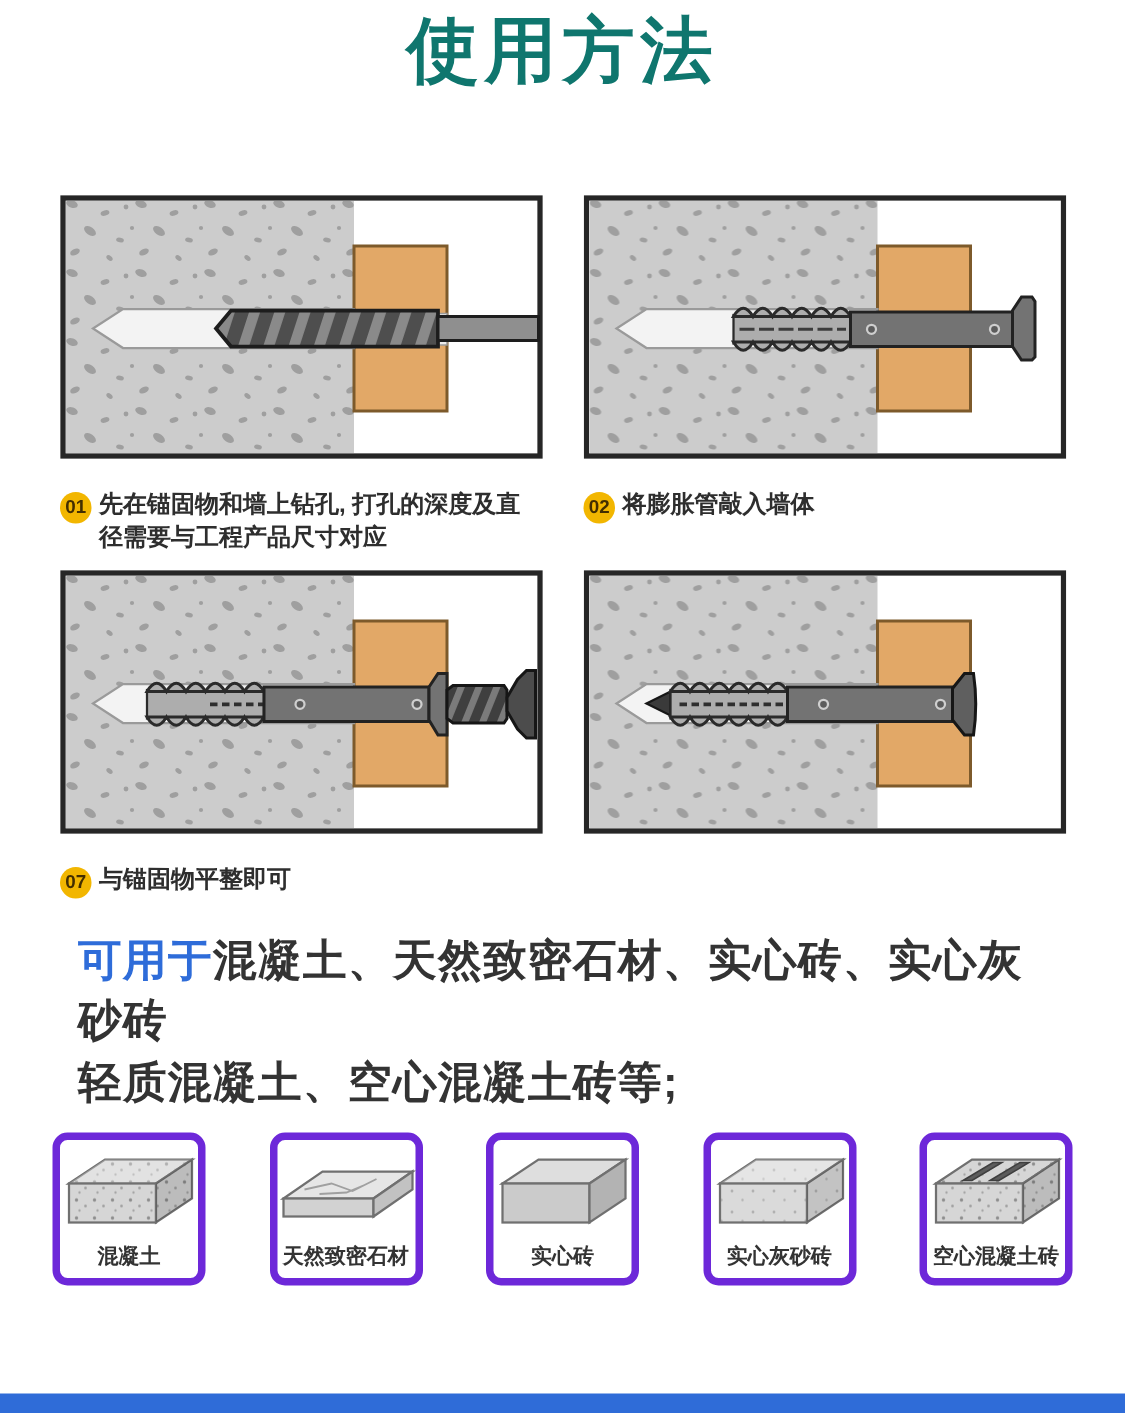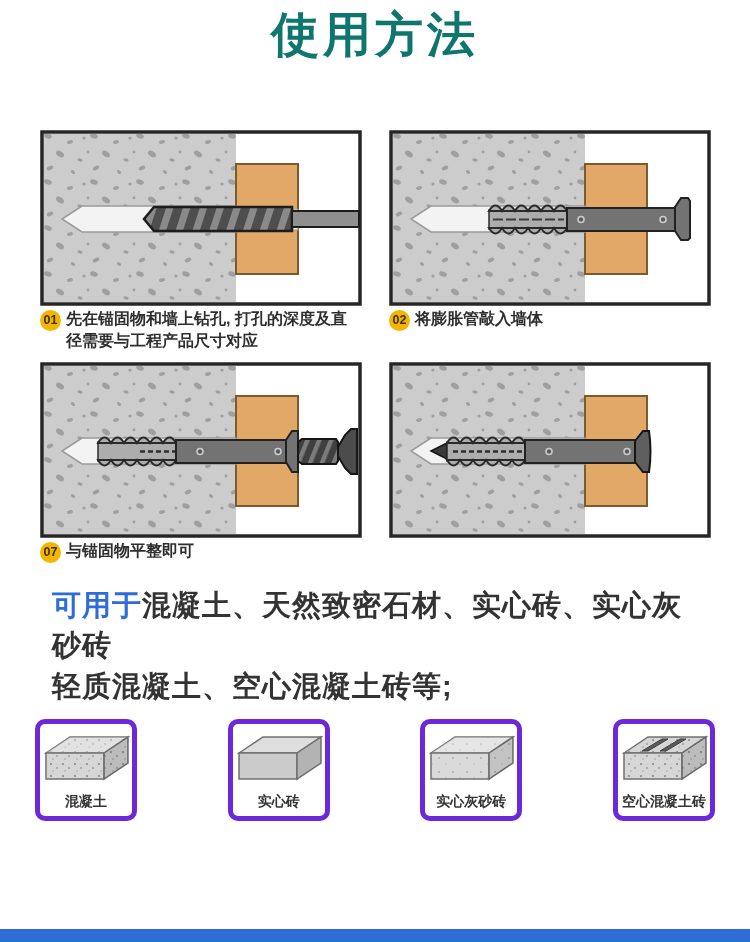--- a/index.html
+++ b/index.html
@@ -11,21 +11,21 @@
   .defs-holder{position:absolute;width:0;height:0;overflow:hidden;}
   h1.title{
     margin:6px 0 0;text-align:center;font-size:48px;line-height:1.2;
     font-weight:600;color:#0f766e;letter-spacing:4px;
   }
   .row{display:flex;justify-content:space-between;padding:0 39px 0 40px;}
   .panels-1{margin-top:66px;}
   .panels-2{margin-top:10px;}
   .panel{margin:0;width:322px;height:176px;}
   .panel svg{display:block;}
-  .captions{margin-top:2px;}
+  .captions{margin-top:20px;}
   .caption{width:322px;display:flex;align-items:flex-start;}
   .badge{
     flex-shrink:0;width:21px;height:21px;border-radius:50%;
     background:#f2b600;color:#432e00;font-size:12.5px;font-weight:bold;
     display:inline-flex;align-items:center;justify-content:center;
     margin:2px 5px 0 0;letter-spacing:0;
   }
   .cap-text{margin:0;font-size:16px;line-height:1.38;font-weight:600;color:#2e2e2e;}
   .usage{margin:22px 16px 0;padding:0 30px 0 36px;}
   .usage p{margin:0;font-size:29px;line-height:1.4;color:#333;font-weight:600;letter-spacing:1px;}
@@ -191,20 +191,29 @@
       <polygon points="10,28 34,12 92,12 68,28" fill="url(#dots)" stroke="#707070" stroke-width="1.5"></polygon>
       <polygon points="10,28 34,12 92,12 68,28" fill="#ffffff" opacity="0.3"></polygon>
       <rect x="10" y="28" width="58" height="26" fill="url(#dots)" stroke="#707070" stroke-width="1.5"></rect>
       <polygon points="68,28 92,12 92,38 68,54" fill="url(#dots)" stroke="#707070" stroke-width="1.5"></polygon>
       <polygon points="68,28 92,12 92,38 68,54" fill="#000000" opacity="0.12"></polygon>
     </svg>
     <div class="tile-label">混凝土</div>
   </div>
   <div class="tile">
     <svg width="100" height="66" viewBox="0 0 100 66">
+      <polygon points="8,38 34,20 94,20 68,38" fill="#e6e6e6" stroke="#707070" stroke-width="1.5"></polygon>
+      <path d="M22 32 L40 28 L54 33 L70 25 M32 35 L50 34 L62 29" fill="none" stroke="#a0a0a0" stroke-width="1.2"></path>
+      <rect x="8" y="38" width="60" height="12" fill="#d2d2d2" stroke="#707070" stroke-width="1.5"></rect>
+      <polygon points="68,38 94,20 94,32 68,50" fill="#c2c2c2" stroke="#707070" stroke-width="1.5"></polygon>
+    </svg>
+    <div class="tile-label">天然致密石材</div>
+  </div>
+  <div class="tile">
+    <svg width="100" height="66" viewBox="0 0 100 66">
       <polygon points="10,28 34,12 92,12 68,28" fill="#dedede" stroke="#707070" stroke-width="1.5"></polygon>
       <rect x="10" y="28" width="58" height="26" fill="#cbcbcb" stroke="#707070" stroke-width="1.5"></rect>
       <polygon points="68,28 92,12 92,38 68,54" fill="#b3b3b3" stroke="#707070" stroke-width="1.5"></polygon>
     </svg>
     <div class="tile-label">实心砖</div>
   </div>
   <div class="tile">
     <svg width="100" height="66" viewBox="0 0 100 66">
       <polygon points="10,28 34,12 92,12 68,28" fill="url(#sparse)" stroke="#707070" stroke-width="1.5"></polygon>
       <polygon points="10,28 34,12 92,12 68,28" fill="#ffffff" opacity="0.3"></polygon>

